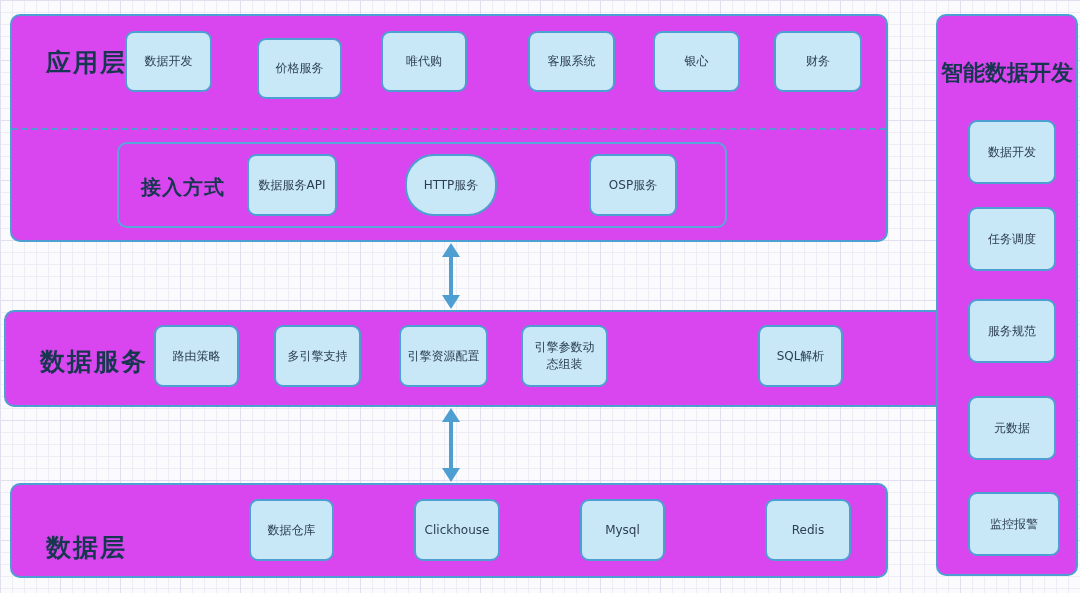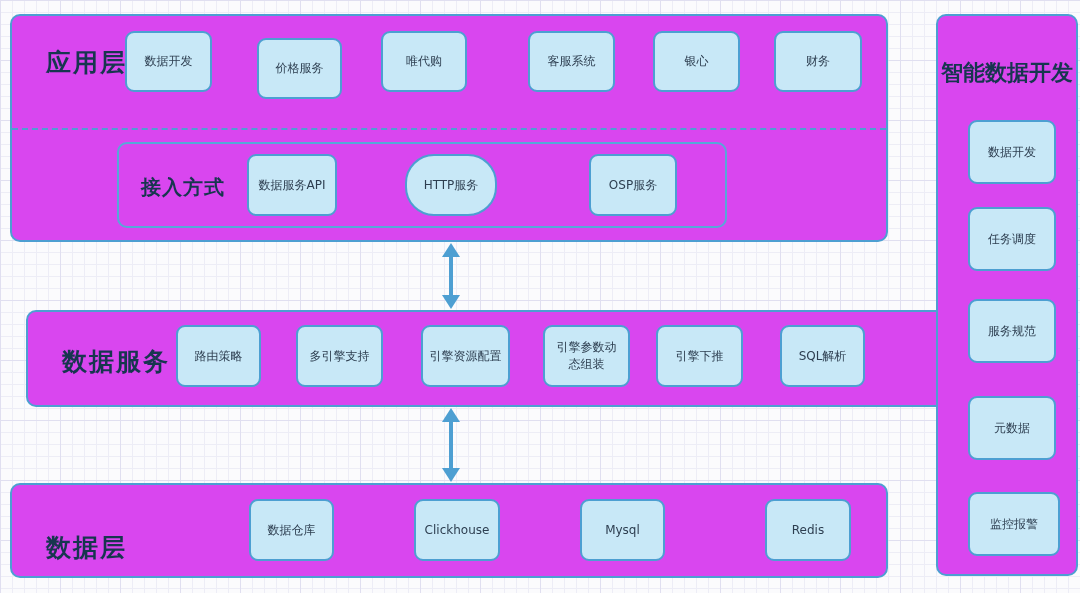--- a/index.html
+++ b/index.html
@@ -69,28 +69,27 @@
     <div class="node" style="left:470px;top:10px;width:88px;height:62px;">OSP服务</div>
   </div>
 </div>
 
 <svg class="arrow" style="left:437px;top:243px;" width="28" height="66" viewBox="0 0 28 66">
   <line x1="14" y1="11" x2="14" y2="55" stroke="#4d9fd2" stroke-width="4"></line>
   <polygon points="14,0 5,14 23,14" fill="#4d9fd2"></polygon>
   <polygon points="14,66 5,52 23,52" fill="#4d9fd2"></polygon>
 </svg>
 
-<div class="panel" style="left:26px;top:310px;width:1006px;height:97px;">
+<div class="panel" style="left:4px;top:310px;width:1006px;height:97px;">
   <div class="panel-label" style="left:34px;top:33px;">数据服务</div>
 
   <div class="node" style="left:148px;top:13px;width:85px;height:62px;">路由策略</div>
   <div class="node" style="left:268px;top:13px;width:87px;height:62px;">多引擎支持</div>
   <div class="node" style="left:393px;top:13px;width:89px;height:62px;">引擎资源配置</div>
   <div class="node" style="left:515px;top:13px;width:87px;height:62px;">引擎参数动态组装</div>
-  <div class="node" style="left:628px;top:13px;width:87px;height:62px;">引擎下推</div>
   <div class="node" style="left:752px;top:13px;width:85px;height:62px;">SQL解析</div>
 </div>
 
 <svg class="arrow" style="left:437px;top:408px;" width="28" height="74" viewBox="0 0 28 74">
   <line x1="14" y1="11" x2="14" y2="63" stroke="#4d9fd2" stroke-width="4"></line>
   <polygon points="14,0 5,14 23,14" fill="#4d9fd2"></polygon>
   <polygon points="14,74 5,60 23,60" fill="#4d9fd2"></polygon>
 </svg>
 
 <div class="panel" style="left:10px;top:483px;width:878px;height:95px;">

